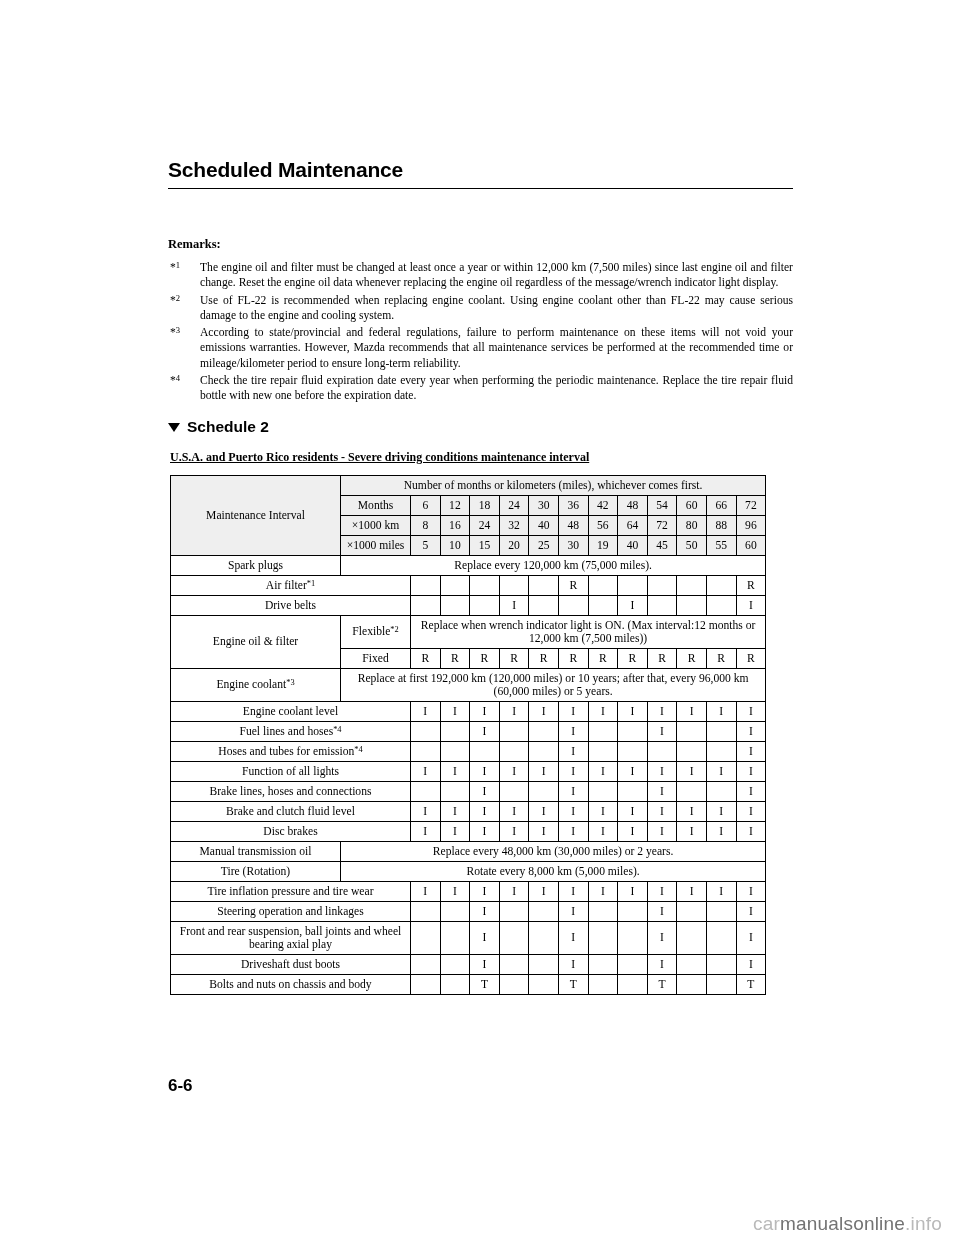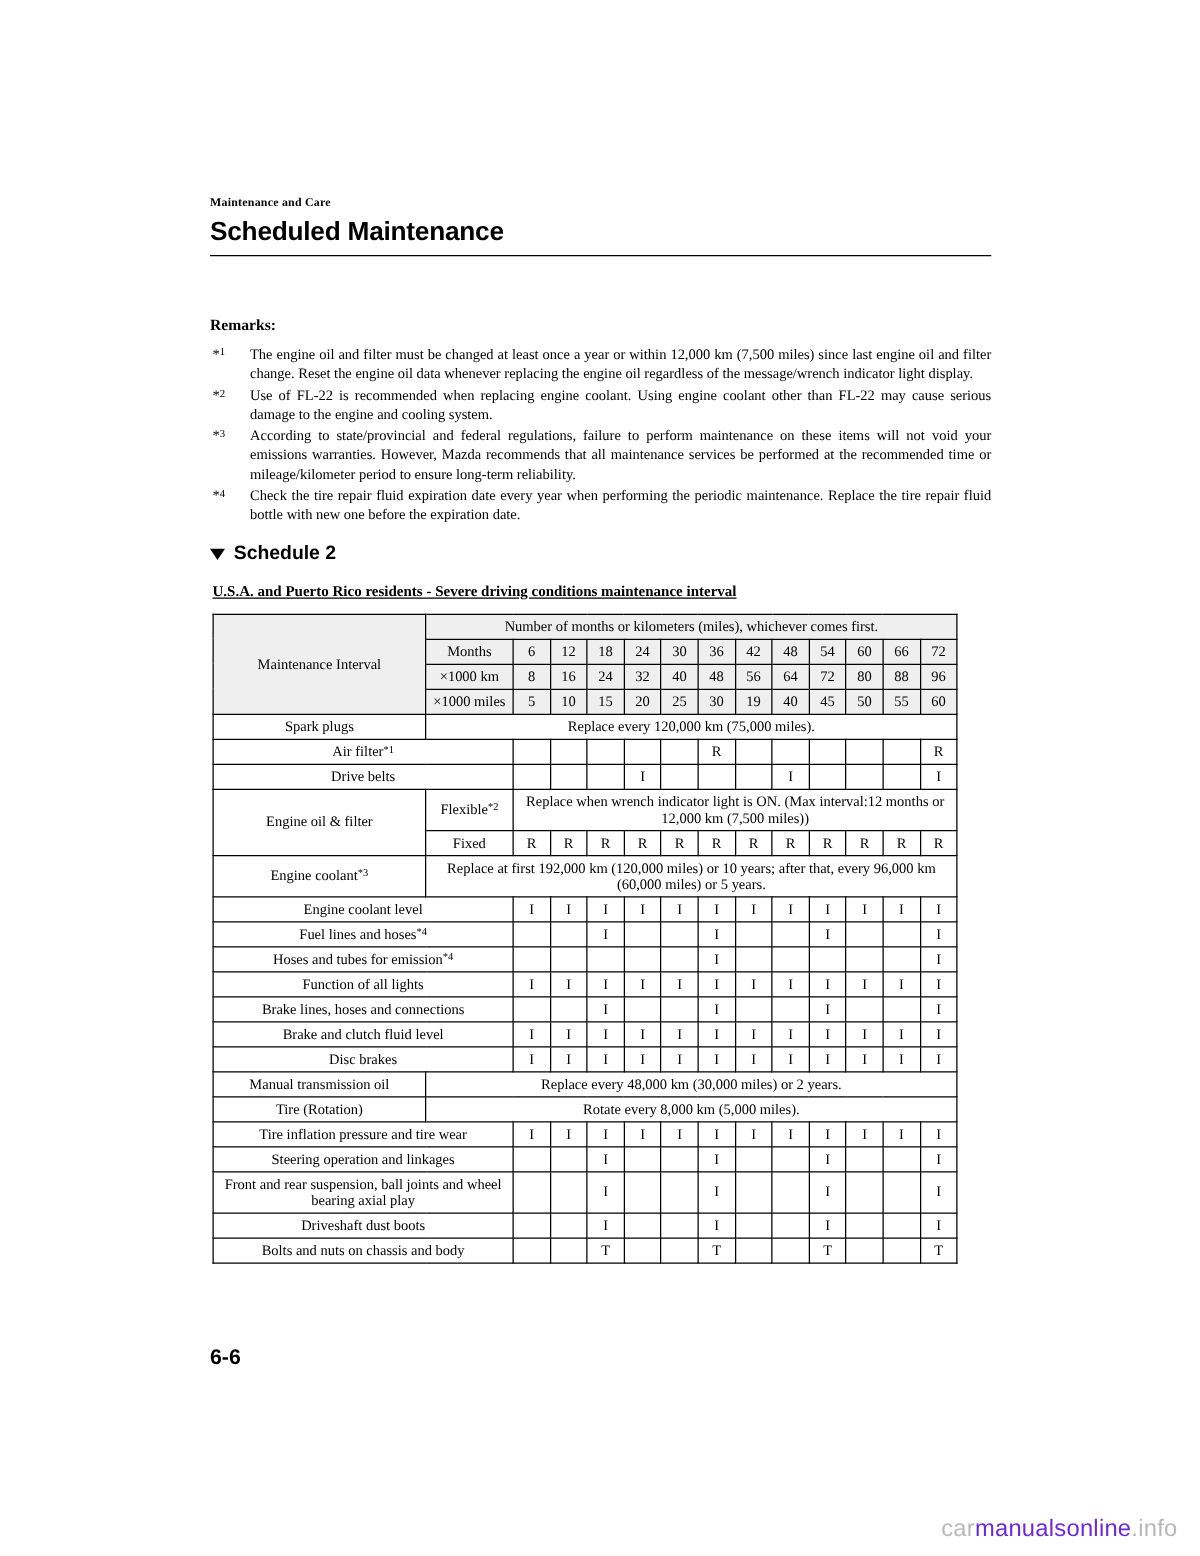--- a/index.html
+++ b/index.html
@@ -135,30 +135,29 @@
   }
   .watermark {
     position: absolute;
     right: 18px;
     bottom: 10px;
     font-family: "Liberation Sans", sans-serif;
     font-size: 19px;
     color: #b9b9b9;
     letter-spacing: 0.2px;
   }
-  .watermark .dark { color: #6d28d9; }
+  .watermark .dark { color: #737373; }
 </style>
 </head>
 <body>
 
 <div class="page">
 
   <div class="content">
 
-    <div class="running-head">Maintenance and Care</div>
     <div class="chapter-title">Scheduled Maintenance</div>
     <hr class="rule">
 
     <div class="remarks-title">Remarks:</div>
 
     <div id="notes-container">
         <div class="note">
           <div class="note-mark">*<sup>1</sup></div>
           <div class="note-text">The engine oil and filter must be changed at least once a year or within 12,000 km (7,500 miles) since last engine oil and filter change. Reset the engine oil data whenever replacing the engine oil regardless of the message/wrench indicator light display.</div>
         </div>

